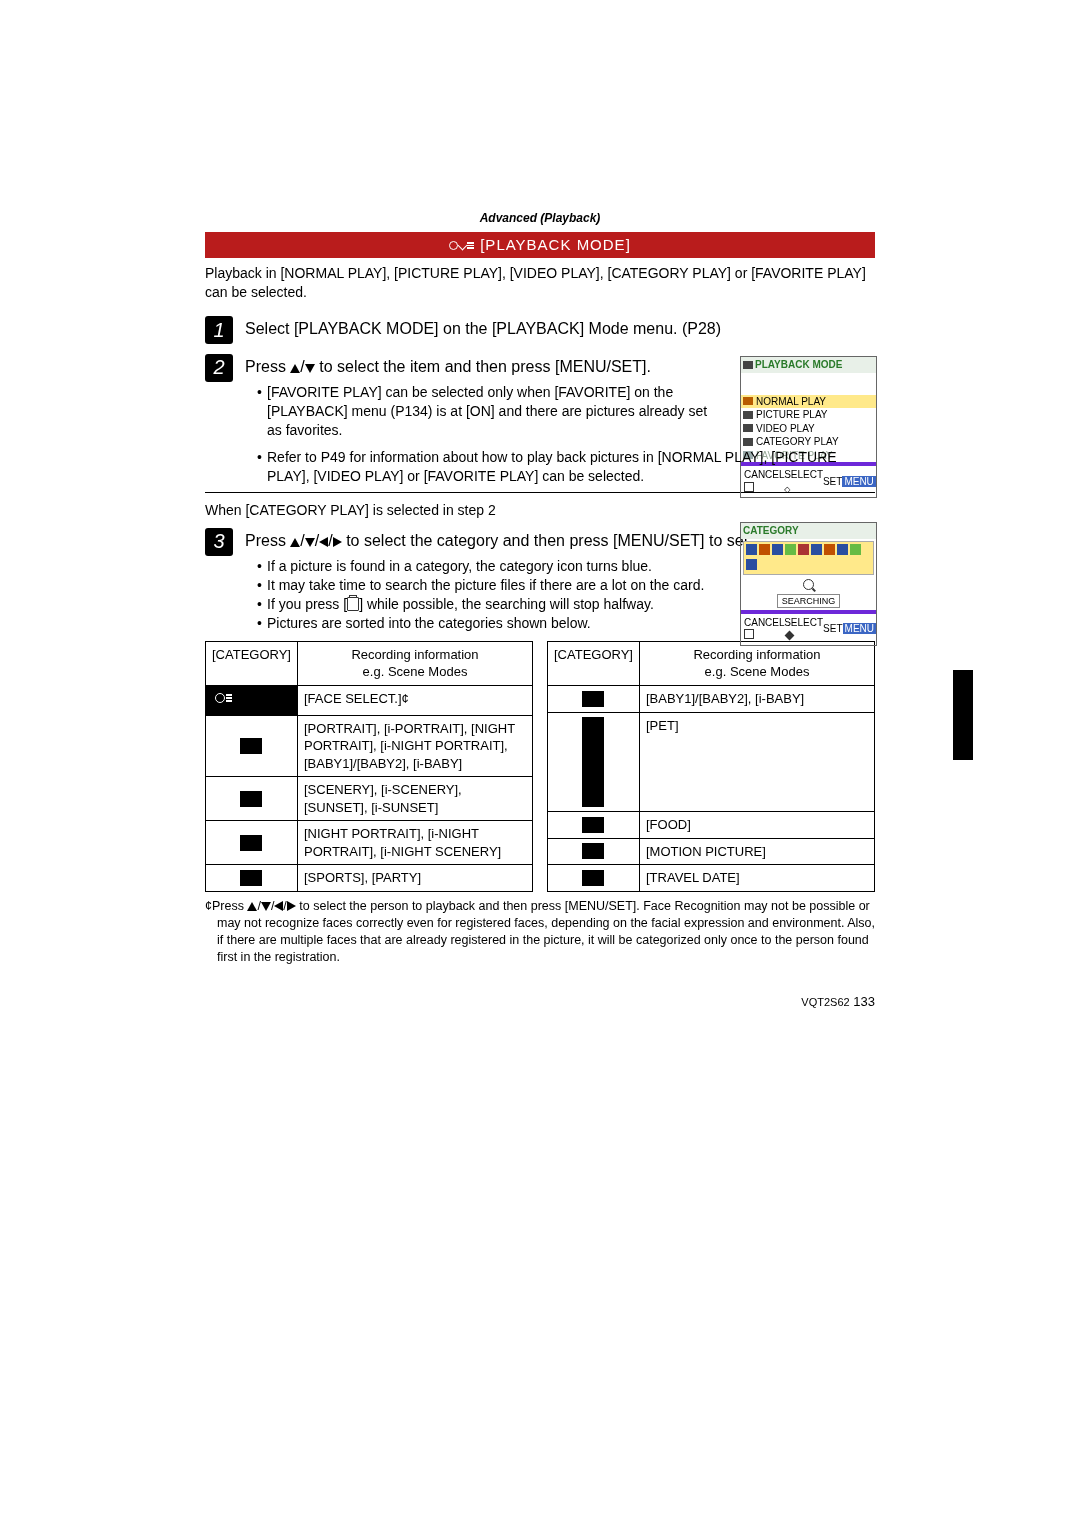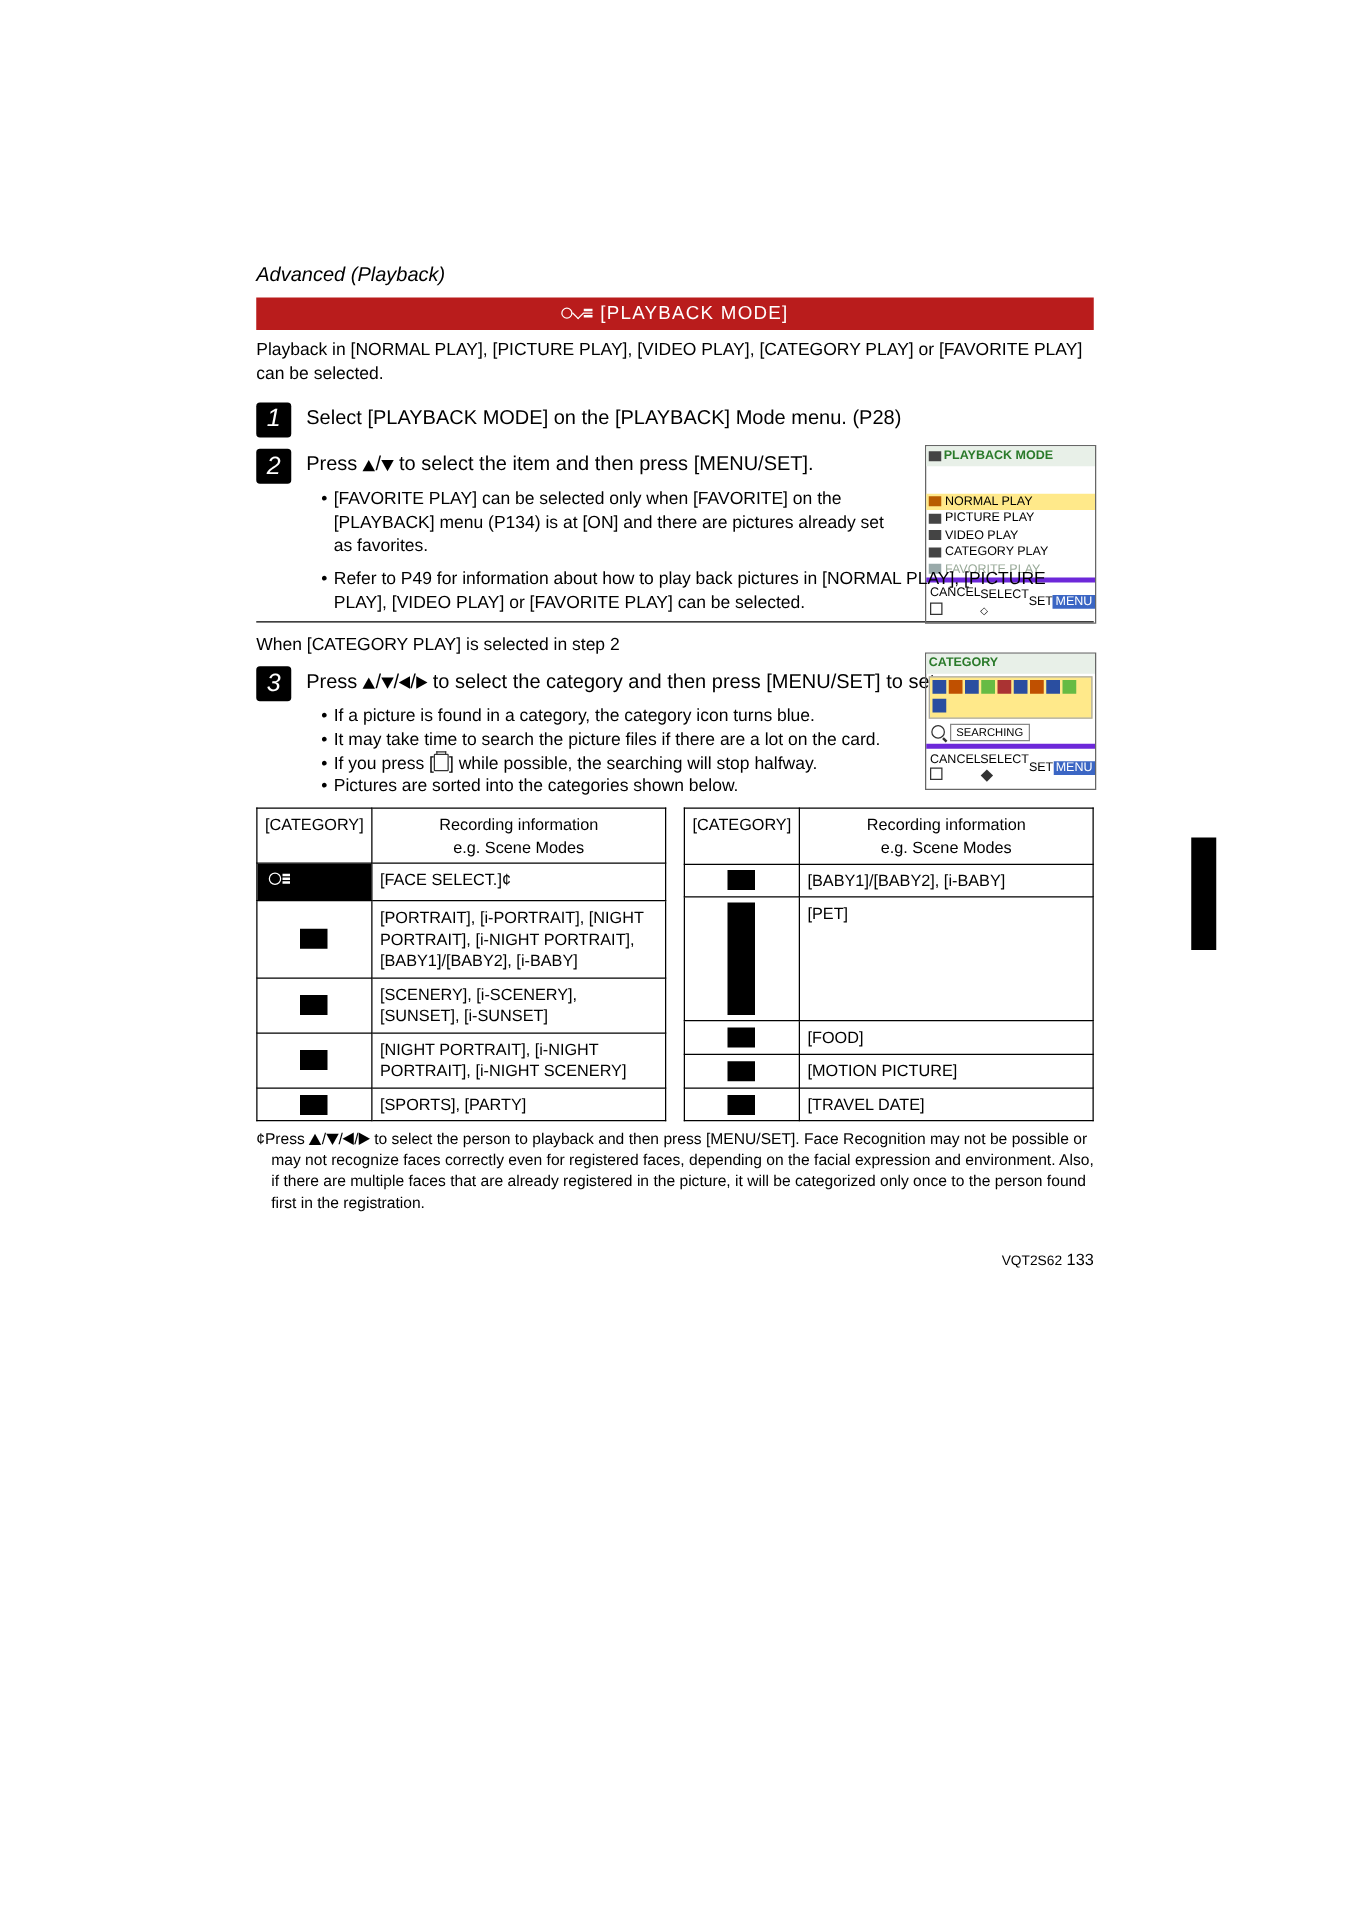--- a/index.html
+++ b/index.html
@@ -11,24 +11,25 @@
     width: 1080px;
   }
   .page {
     width: 670px;
     margin: 210px auto 0 auto;
     position: relative;
     font-size: 14px;
     line-height: 1.35;
   }
   .header-right {
-    text-align: left;
+    text-align: center;
     font-style: italic;
-    font-size: 16px;
+    font-size: 12px;
     margin-bottom: 6px;
+    font-weight: bold;
   }
   .title-bar {
     background: #b91c1c;
     color: #fff;
     text-align: center;
     padding: 3px 0;
     font-size: 15px;
     letter-spacing: 1px;
     margin-bottom: 6px;
     display:flex;
@@ -83,21 +84,21 @@
   .sb-row.norm { background:#ffe98a; color:#000;margin-top:22px;}
   .sb-icon { width:10px;height:8px;background:#444; display:inline-block;}
   .sb-foot { display:flex; justify-content:space-between; padding:2px 3px; border-top:4px solid #6d28d9; align-items:center;}
   .sb-trash{ width:8px;height:8px;border:1px solid #333;display:inline-block;}
   .sb-set{ background:#3b66c4;color:#fff;padding:0 2px;}
   .sb-diamond{display:inline-block;width:7px;height:7px;background:#333;transform:rotate(45deg);margin:0 2px;}
 
   .sb-cat-head{background:#e8f0e8;color:#2a7a2a;font-weight:bold;padding:1px 2px;}
   .sb-cat-icons{height:28px;background:#ffe98a;margin:2px;border:1px solid #aaa;display:flex;flex-wrap:wrap;gap:2px;padding:2px;}
   .sb-cat-ic{width:11px;height:11px;background:#2a4ea0;}
-  .sb-search{display:flex;align-items:center;gap:4px;padding:2px 4px;}
+  .sb-search{display:flex;align-items:center;gap:4px;padding:2px 4px;flex-direction:column;}
   .sb-search-lbl{border:1px solid #888;padding:0 4px;font-size:9px;}
   .sb-mag{width:9px;height:9px;border:1.5px solid #333;border-radius:50%;position:relative;display:inline-block;}
   .sb-mag::after{content:"";position:absolute;width:4px;height:1.5px;background:#333;bottom:-2px;right:-3px;transform:rotate(45deg);}
 
   .hr { border:0; border-top:1px solid #000; margin: 6px 0 8px 0;}
 
   .subhead { margin: 4px 0 8px 0; }
 
   .tables-wrap { display:flex; gap:14px; }
   table.cat { border-collapse: collapse; width: 100%; font-size:13px;}

